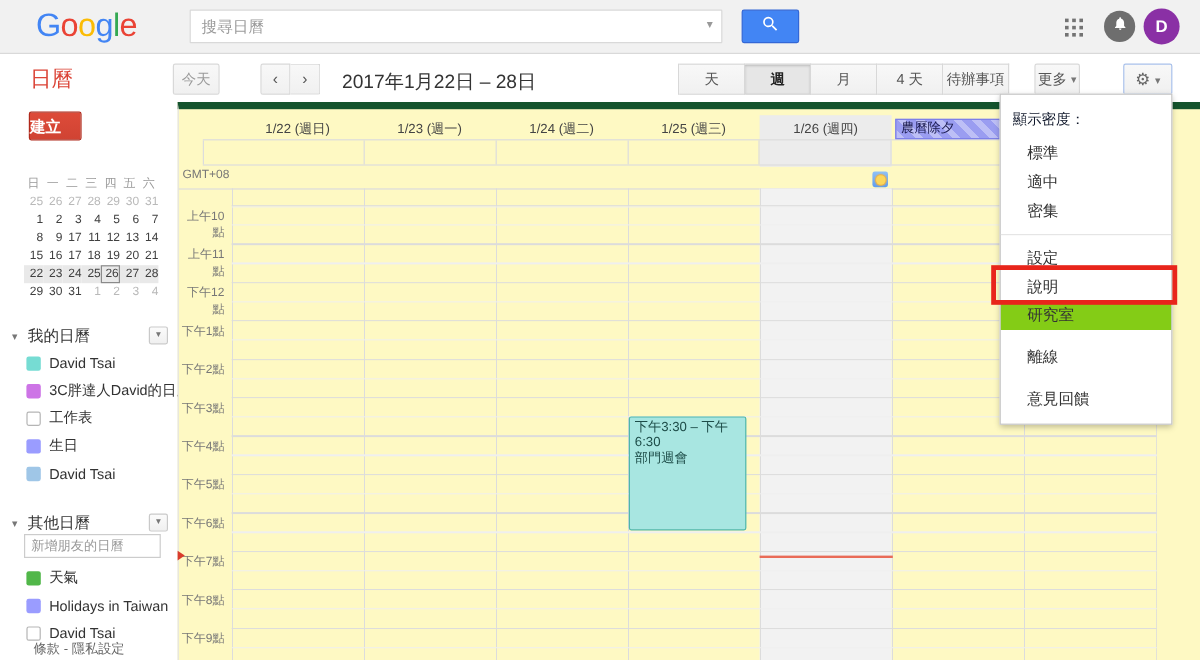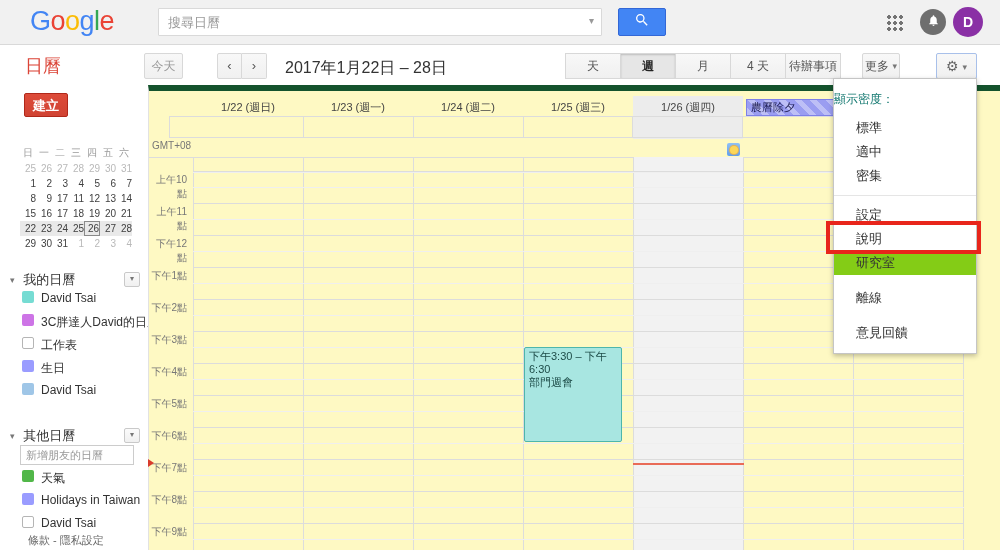--- a/index.html
+++ b/index.html
@@ -28,36 +28,36 @@
   .navgroup .btn:last-child{border-left:none;border-radius:0 2px 2px 0}
   .date-range{position:absolute;left:285px;top:13px;font-size:16px;color:#333}
   .views{position:absolute;left:565px;top:8px;display:flex;border-left:1px solid #d8d8d8}
   .views .vbtn{width:55px;height:26px;box-sizing:border-box;line-height:24px;text-align:center;font-size:12px;color:#555;background:linear-gradient(#f8f8f8,#f0f0f0);border:1px solid #d8d8d8;border-left:none;cursor:pointer}
   .views .vbtn.selected{background:#e6e6e6;box-shadow:inset 0 1px 2px rgba(0,0,0,.18);font-weight:bold;color:#222}
   .more-btn{position:absolute;left:862px;top:8px;width:38px}
   .gear-btn{position:absolute;left:936px;top:8px;width:41px;border-color:#a8c0ea;font-size:14px}
   .caret{font-size:9px;color:#777;vertical-align:1px}
   
   .sidebar{position:absolute;left:0;top:85px;width:148px;height:465px;background:#fff}
-  .create-btn{position:absolute;left:24px;top:8px;width:44px;height:24px;line-height:24px;text-align:center;
+  .create-btn{position:absolute;left:24px;top:8px;width:44px;height:24px;line-height:24px;text-align:left;
       background:linear-gradient(#dd4b39,#d04333);color:#fff;font-size:13px;font-weight:bold;border-radius:2px;border:1px solid #b0281a;box-sizing:border-box;cursor:pointer}
   .minical-head{position:absolute;left:10px;top:38px;width:130px;font-size:13px;font-weight:bold;color:#333}
   .minical-nav{position:absolute;right:6px;top:1px;font-size:11px;color:#888;font-weight:normal}
   .minical-nav span{padding:0 3px;cursor:pointer}
   .dow{position:absolute;left:20px;top:61px;display:grid;grid-template-columns:repeat(7,16px);font-size:10px;color:#999;text-align:center}
   .mcells{position:absolute;left:20px;top:76px;display:grid;grid-template-columns:repeat(7,16px);grid-auto-rows:15px;font-size:10px;color:#404040;text-align:right}
   .mcells div{line-height:15px;cursor:pointer}
   .mcells .muted{color:#b9b9b9}
   .mcells .wk{background:#e9e9e9}
   .mcells .today{border:1px solid #8a8a8a;box-sizing:border-box;line-height:13px}
   .sechead{position:absolute;left:10px;font-size:13px;color:#333}
   .sechead .caret{margin-right:5px}
   .secmenu{position:absolute;left:124px;width:14px;height:13px;border:1px solid #c9c9c9;background:linear-gradient(#fbfbfb,#f0f0f0);border-radius:2px;text-align:center;line-height:11px;font-size:8px;color:#777;cursor:pointer}
   .callist{position:absolute;left:0}
-  .callist .row{height:23px;display:flex;align-items:flex-start;padding-left:22px;cursor:pointer}
+  .callist .row{height:23px;display:flex;align-items:center;padding-left:22px;cursor:pointer}
   .swatch{width:12px;height:12px;border-radius:2px;margin-right:7px;flex:none}
   .swatch.unchecked{background:#fff;border:1px solid #b5b5b5;box-sizing:border-box}
   .calname{font-size:12px;color:#333;white-space:nowrap}
   .addcal{position:absolute;left:20px;top:360px;width:114px;height:20px;box-sizing:border-box;border:1px solid #ccc;font-size:11px;padding:0 5px;color:#333;outline:none}
   .addcal::placeholder{color:#999}
   .sfooter{position:absolute;left:28px;top:448px;font-size:11px;color:#666}
   .sfooter a{color:#666;cursor:pointer}
   
   .main{position:absolute;left:148px;top:85px;right:0;bottom:0;border-left:1px solid #e2e2e2;border-top:6px solid #14532d;box-sizing:border-box;background:#fef9c3}
   .today-rect{position:absolute;left:484px;top:5px;width:110px;height:43px;background:#ececec}
@@ -84,21 +84,21 @@
      background-repeat:repeat,repeat,repeat,no-repeat}
   .hours{position:absolute;left:0;top:82px;width:44px}
   .hours div{height:32px;font-size:10px;color:#777;text-align:right;padding-right:6px}
   .event{position:absolute;left:331px;top:190px;width:98px;height:95px;box-sizing:border-box;z-index:4;
       background:#a8e6e1;border:1px solid #4db6ac;border-radius:2px;padding:2px 4px;font-size:11px;line-height:13px;color:#1d4c48;cursor:pointer}
   .now-line{position:absolute;left:440px;top:306px;width:111px;height:2px;background:#e96b57;z-index:3}
   .now-arrow{position:absolute;left:-1px;top:368px;width:0;height:0;border-top:4px solid transparent;border-bottom:4px solid transparent;border-left:6px solid #d93c2c}
   
   .menu{position:absolute;left:833px;top:78px;width:144px;box-sizing:border-box;background:#fff;border:1px solid #c5c5c5;
       box-shadow:0 2px 5px rgba(0,0,0,.25);z-index:50;padding:4px 0 8px 0}
-  .menu .mhead{padding:8px 0;font-size:12px;color:#0f766e}
+  .menu .mhead{padding:8px 10px;font-size:12px;color:#0f172a}
   .menu .mitem{padding:5px 0 5px 22px;font-size:13px;color:#333;line-height:14px;cursor:pointer}
   .menu .mitem.hl{background:#84cc16}
   .menu .mitem.gap{margin-top:11px}
   .menu .mdivider{border-top:1px solid #e5e5e5;margin:7px 0}
   .redbox{position:absolute;left:826px;top:221px;width:155px;height:33px;box-sizing:border-box;border:4px solid #e8251b;z-index:60;pointer-events:none}
 </style>
 </head>
 <body>
 
 <div class="topbar">

